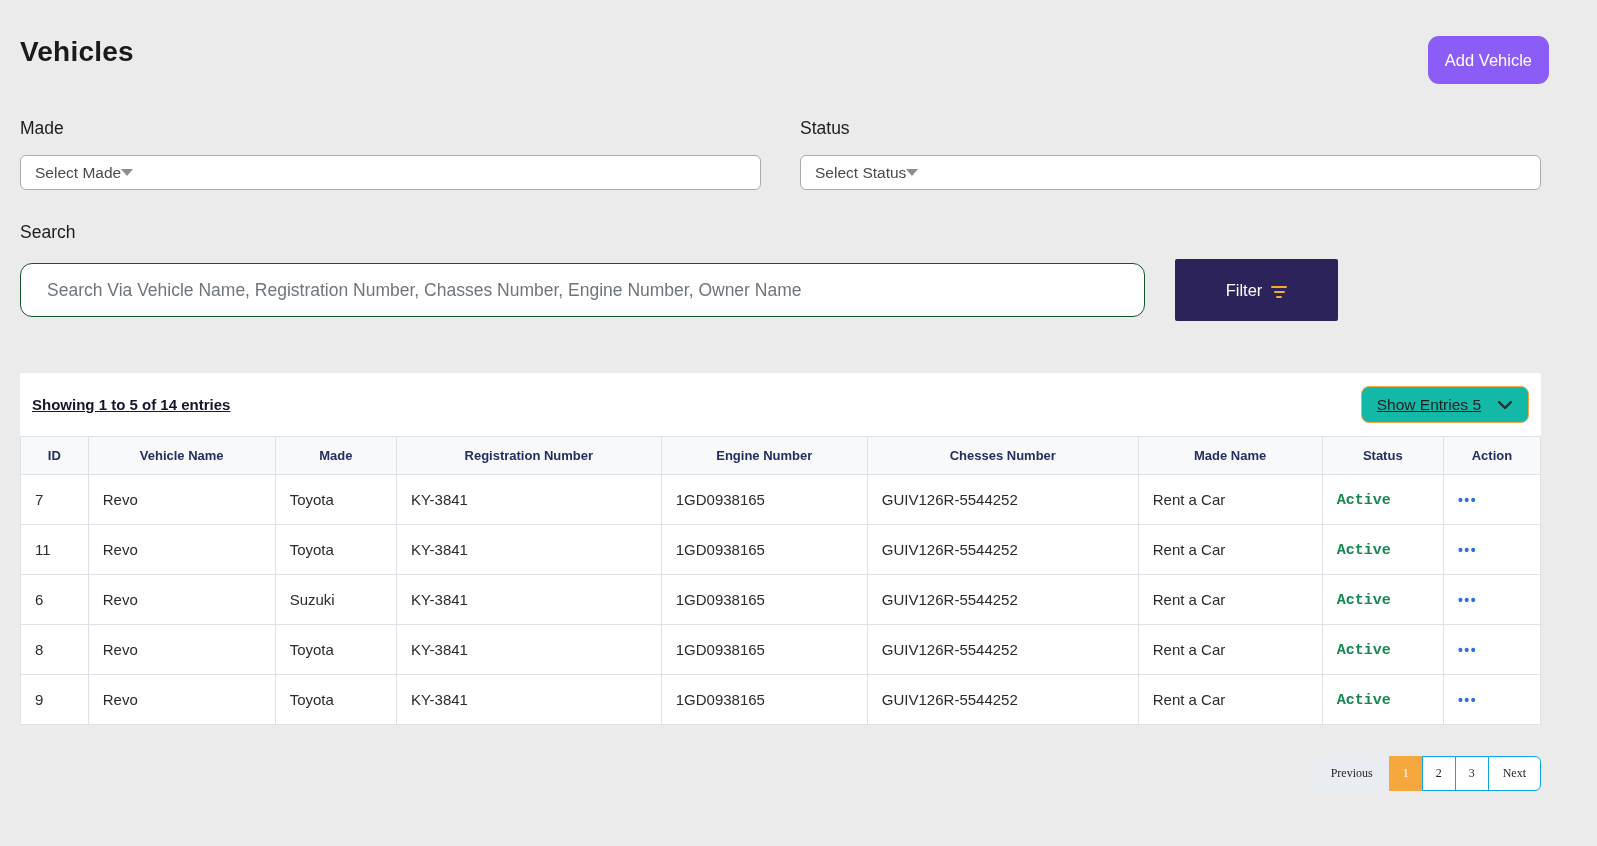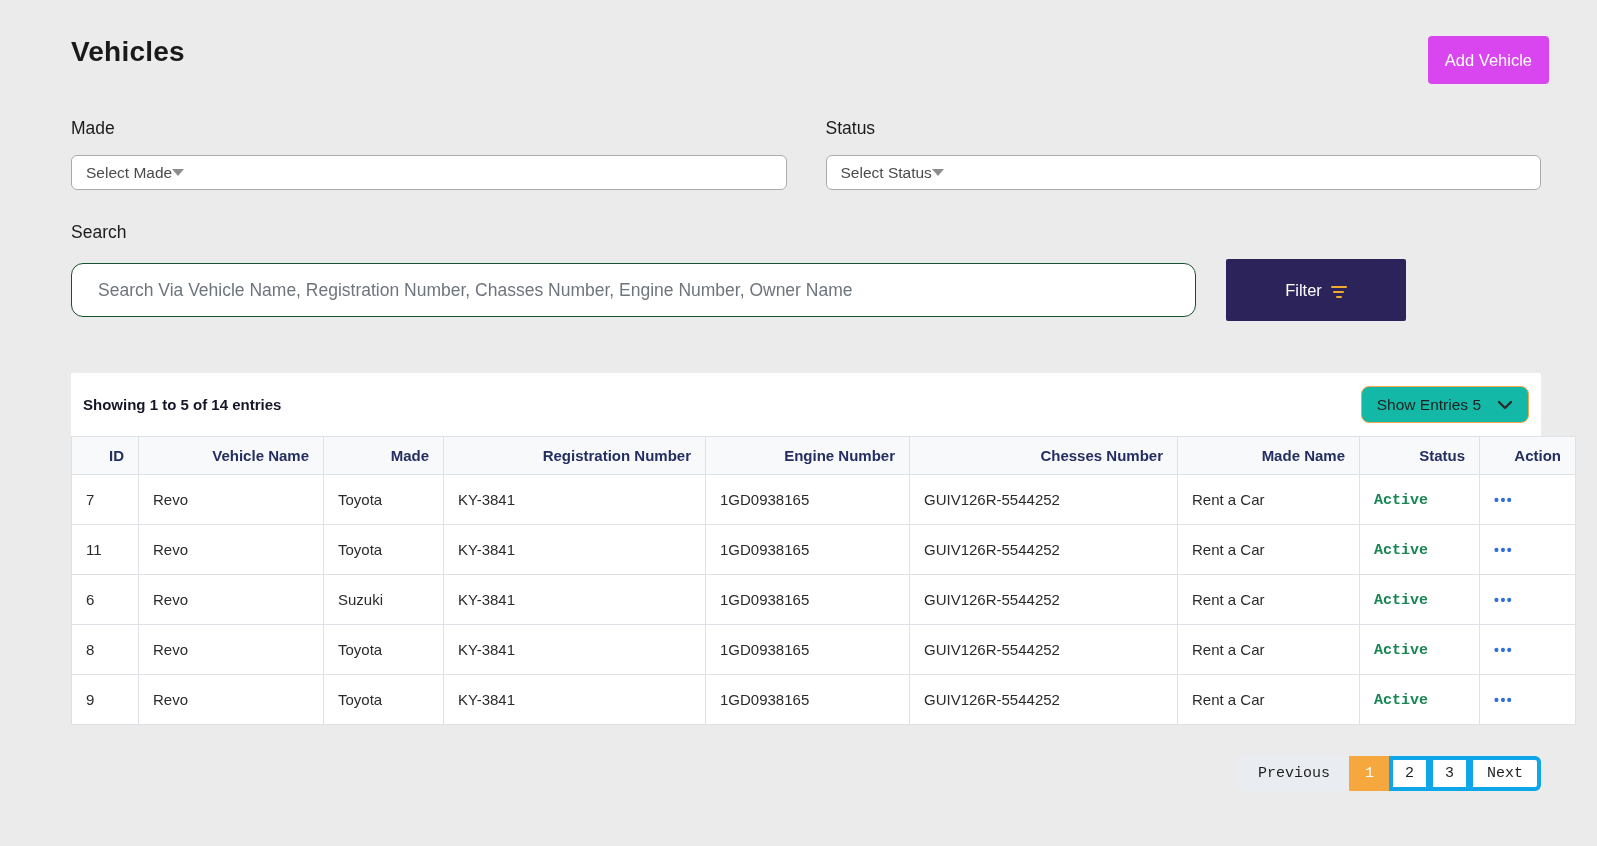--- a/index.html
+++ b/index.html
@@ -5,27 +5,27 @@
   * { box-sizing: border-box; }
   html, body { margin: 0; padding: 0; }
   body {
     background: #ebebeb;
     font-family: "Liberation Sans", sans-serif;
     color: #1c1c1c;
     width: 1597px;
     height: 846px;
     overflow: hidden;
   }
-  .page { padding: 36px 56px 0 41px; margin-left: 30px; }
+  .page { padding: 36px 56px 0 20px; }
 
   
   .page-header { display: flex; justify-content: space-between; align-items: flex-start; }
   .page-title { font-size: 28px; font-weight: 700; color: #1a1a1a; margin: 0; letter-spacing: 0.2px; }
   .add-vehicle-btn {
-    background: #d946ef; color: #ffffff; border: none; border-radius: 4px;
+    background: #8b5cf6; color: #ffffff; border: none; border-radius: 11px;
     height: 48px; padding: 0 17px; font-size: 16.5px; font-weight: 500;
     font-family: inherit; cursor: pointer; margin-right: -8px;
   }
 
   
   .filter-grid { display: flex; gap: 39px; margin-top: 34px; }
   .filter-col { flex: 1; }
   .field-label { font-size: 17.5px; font-weight: 500; color: #1c1c1c; display: block; }
   .select-box {
     margin-top: 16px; height: 35px; background: #fff; border: 1px solid #ababab;
@@ -41,63 +41,63 @@
   
   .search-section { margin-top: 32px; }
   .search-row { display: flex; gap: 30px; margin-top: 16px; align-items: center; }
   .search-input {
     width: 1125px; height: 54px; border: 1px solid #14532d; border-radius: 12px;
     padding: 0 26px; font-size: 17.5px; color: #0369a1; font-family: inherit; outline: none;
     background: #fff;
   }
   .search-input::placeholder { color: #6f757c; }
   .filter-btn {
-    width: 180px; height: 62px; background: #2b2359; color: #fff; border: none;
+    width: 163px; height: 62px; background: #2b2359; color: #fff; border: none;
     border-radius: 2px; font-size: 16.5px; font-family: inherit; cursor: pointer;
     display: flex; align-items: center; justify-content: center; gap: 9px;
   }
   .filter-icon { display: inline-flex; flex-direction: column; gap: 3px; align-items: center; margin-top: 3px; }
   .filter-icon span { display: block; height: 2px; background: #f0ad2d; border-radius: 2px; }
   .filter-icon .bar1 { width: 16px; }
   .filter-icon .bar2 { width: 11px; }
   .filter-icon .bar3 { width: 6px; }
 
   
   .table-card { background: #ffffff; margin-top: 52px; border-radius: 2px; }
-  .card-top { display: flex; justify-content: space-between; align-items: center; padding: 13px 12px; }
+  .card-top { display: flex; justify-content: space-between; align-items: center; padding: 13px 12px; text-decoration: underline; }
   .table-summary { font-size: 15px; font-weight: 700; color: #16162b; }
   .entries-select {
     border: 1px solid #f3a748; border-radius: 8px; height: 37px; background: #14b8a6;
     display: flex; align-items: center; gap: 16px; padding: 0 15px;
     font-size: 15.5px; color: #1f1f1f; cursor: pointer; font-family: inherit;
   }
   .chevron-down { stroke: #2b2b2b; stroke-width: 2.4; fill: none; stroke-linecap: round; stroke-linejoin: round; }
 
   table.vehicles-table { width: 100%; border-collapse: collapse; table-layout: fixed; }
   .vehicles-table th {
-    background: #f8f9fa; border: 1px solid #dee2e6; text-align: right;
-    padding: 0 14px; height: 38px; font-size: 15px; font-weight: 700; color: #252e61;
+    background: #f8f9fa; border: 1px solid #dee2e6; text-align: center;
+    padding: 0 14px; height: 38px; font-size: 13px; font-weight: 700; color: #252e61;
   }
   .vehicles-table td {
     border: 1px solid #dee2e6; background: #fff; padding: 0 14px; height: 50px;
     font-size: 15px; color: #2b2b2b; overflow: hidden; white-space: nowrap;
   }
   .status-active { color: #198754; font-weight: 700; font-family: Liberation Mono, monospace; }
   .dots-btn {
     background: none; border: none; padding: 0; cursor: pointer;
     color: #2f6fe0; font-size: 14px; font-weight: 700; letter-spacing: 1.5px; line-height: 1;
   }
 
   
   .pagination-row { display: flex; justify-content: flex-end; margin-top: 31px; }
   .pagination { display: flex; }
   .page-item {
     min-width: 34px; height: 35px; display: flex; align-items: center; justify-content: center;
-    background: #fff; border: 4px solid #0ea5e9; margin-left: -1px; padding: 0 12px;
-    font-size: 15px; color: #1f1f1f; font-family: Liberation Mono, monospace; cursor: pointer;
+    background: #fff; border: 1px solid #0ea5e9; margin-left: -1px; padding: 0 12px;
+    font-size: 12px; color: #1f1f1f; font-family: Liberation Serif, serif; cursor: pointer;
   }
   .page-item.prev { background: #e9edf1; border-color: #e9edf1; border-radius: 6px 0 0 6px; padding: 0 16px; }
   .page-item.next { border-radius: 0 6px 6px 0; padding: 0 14px; }
   .page-item.active { background: #f6a83f; border-color: #f6a83f; color: #fff; }
 </style>
 </head>
 <body>
 
 <div class="page">
 

